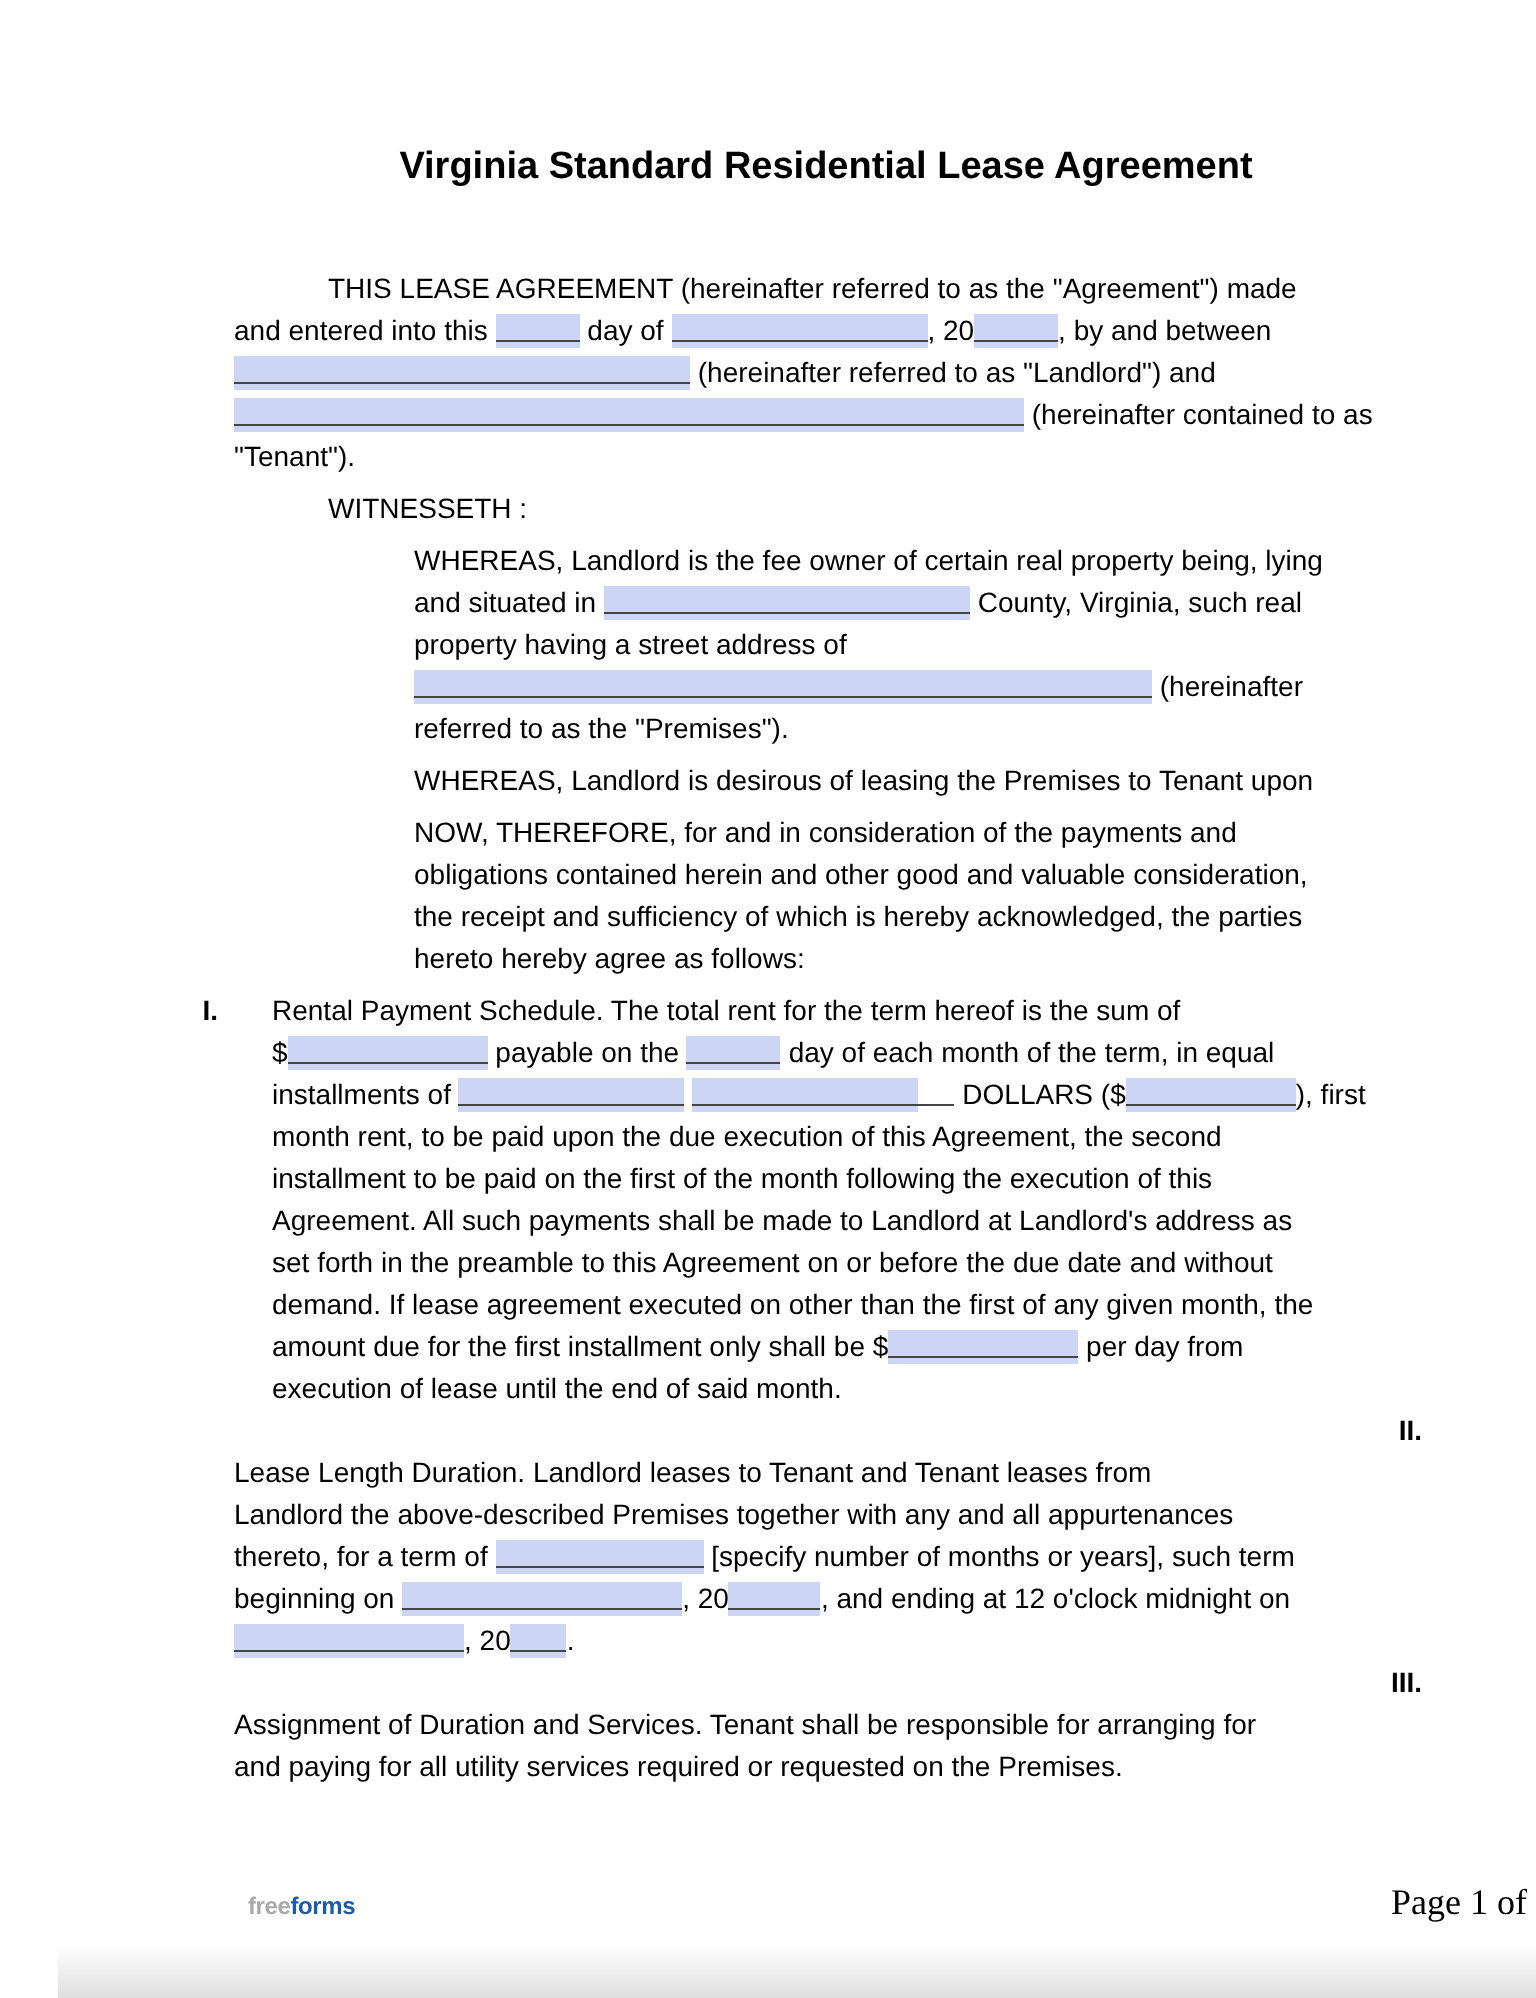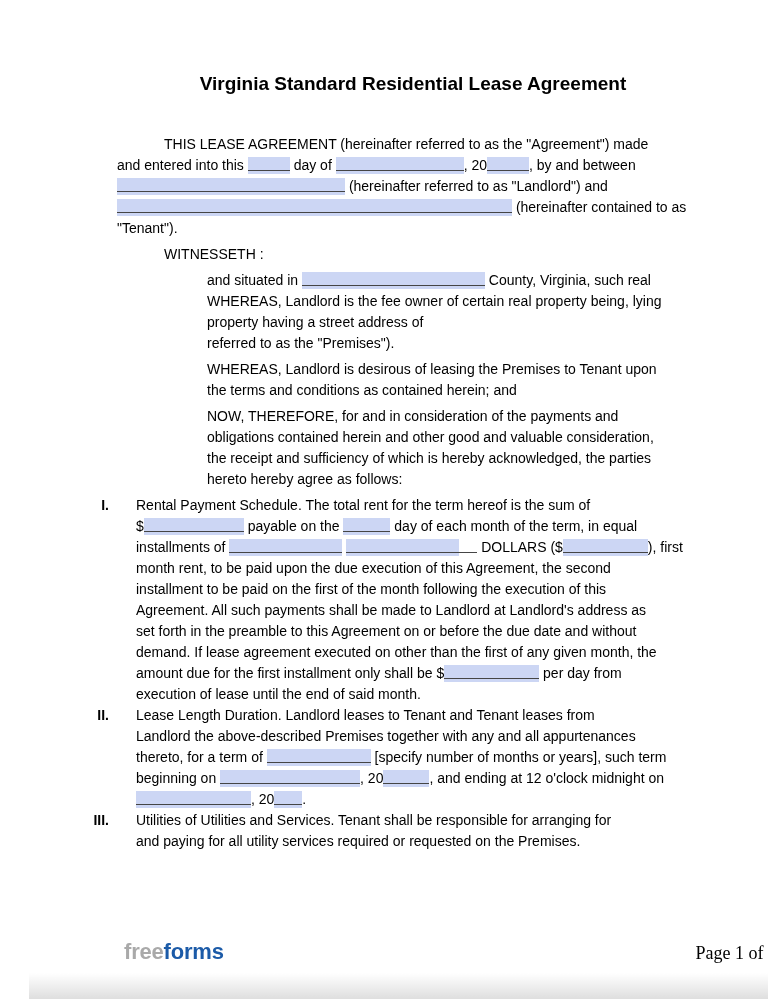--- a/index.html
+++ b/index.html
@@ -3,32 +3,32 @@
 <meta charset="utf-8">
 <style>
   html,body{margin:0;padding:0;background:#ffffff;}
   .page{width:768px;height:999px;position:relative;background:#fff;
         font-family:"Liberation Sans",sans-serif;font-size:14px;line-height:21px;
         color:#000;overflow:hidden;margin-left:29px;}
   .title{margin:0;padding-top:72px;text-align:center;font-size:19px;line-height:23px;font-weight:bold;}
   .content{margin:39px 86px 0 88px;}
   .block{margin-top:5px;}
   .block.list{display:flex;margin-left:-27px;}
-  .block.list + .block.list{margin-top:0;}
+  .block.list + .block.list{margin-top:0;flex-direction:column;}
   .block.deep{margin-left:90px;}
   .num{flex:0 0 19px;text-align:right;font-weight:bold;}
   .lbody{margin-left:27px;}
   .line{white-space:nowrap;}
   .fl-indent{padding-left:47px;}
   .bold{font-weight:normal;}
   .blank{display:inline-block;height:17px;background:var(--hl,#ccd6f4);position:relative;vertical-align:-4px;}
   .blank::after{content:"";position:absolute;left:0;right:0;bottom:3px;border-bottom:1.4px solid var(--ul,#454545);}
   .blank.plain{background:transparent;}
   .footer{position:absolute;left:95px;right:20px;top:941px;display:flex;justify-content:space-between;align-items:baseline;}
-  .brand{font-size:22px;font-weight:bold;letter-spacing:-0.2px;}
+  .brand{font-size:12px;font-weight:bold;letter-spacing:-0.2px;}
   .brand-free{color:var(--gray,#a9a9a9);}
   .brand-forms{color:var(--blue,#1c5ba8);}
   .pagenum{font-family:"Liberation Serif",serif;font-size:18px;color:#000;}
   .page-edge{position:absolute;left:0;right:0;bottom:0;height:26px;
              background:linear-gradient(to bottom, rgba(0,0,0,0) 0%, rgba(0,0,0,0.13) 100%);}
 </style>
 </head>
 <body>
 
 <div class="page">
@@ -38,28 +38,28 @@
         <div class="line fl-indent"><span class="run bold">THIS LEASE AGREEMENT</span><span class="run"> (hereinafter referred to as the "Agreement") made</span></div>
         <div class="line"><span class="run">and entered into this </span><span class="blank" style="width: 42px;"></span><span class="run"> day of </span><span class="blank" style="width: 128px;"></span><span class="run">, 20</span><span class="blank" style="width: 42px;"></span><span class="run">, by and between</span></div>
         <div class="line"><span class="blank" style="width: 228px;"></span><span class="run"> (hereinafter referred to as "Landlord") and</span></div>
         <div class="line"><span class="blank" style="width: 395px;"></span><span class="run"> (hereinafter contained to as</span></div>
         <div class="line"><span class="run">"Tenant").</span></div>
       </div>
       <div class="block para">
         <div class="line fl-indent"><span class="run bold">WITNESSETH :</span></div>
       </div>
       <div class="block para deep">
+        <div class="line"><span class="run bold">WHEREAS</span><span class="run">, Landlord is the fee owner of certain real property being, lying</span></div>
         <div class="line"><span class="run">and situated in </span><span class="blank" style="width: 183px;"></span><span class="run"> County, Virginia, such real</span></div>
-        <div class="line"><span class="run bold">WHEREAS</span><span class="run">, Landlord is the fee owner of certain real property being, lying</span></div>
         <div class="line"><span class="run">property having a street address of</span></div>
+        <div class="line"><span class="blank" style="width: 369px;"></span><span class="run"> (hereinafter</span></div>
         <div class="line"><span class="run">referred to as the "Premises").</span></div>
       </div>
       <div class="block para deep">
         <div class="line"><span class="run bold">WHEREAS</span><span class="run">, Landlord is desirous of leasing the Premises to Tenant upon</span></div>
-        <div class="line"><span class="run">the terms and conditions as contained herein; and</span></div>
       </div>
       <div class="block para deep">
         <div class="line"><span class="run bold">NOW, THEREFORE</span><span class="run">, for and in consideration of the payments and</span></div>
         <div class="line"><span class="run">obligations contained herein and other good and valuable consideration,</span></div>
         <div class="line"><span class="run">the receipt and sufficiency of which is hereby acknowledged, the parties</span></div>
         <div class="line"><span class="run">hereto hereby agree as follows:</span></div>
       </div>
       <div class="block list">
         <span class="num">I.</span>
         <div class="lbody">
@@ -81,21 +81,21 @@
           <div class="line"><span class="run bold">Lease Length Duration</span><span class="run">. Landlord leases to Tenant and Tenant leases from</span></div>
           <div class="line"><span class="run">Landlord the above-described Premises together with any and all appurtenances</span></div>
           <div class="line"><span class="run">thereto, for a term of </span><span class="blank" style="width: 104px;"></span><span class="run"> [specify number of months or years], such term</span></div>
           <div class="line"><span class="run">beginning on </span><span class="blank" style="width: 140px;"></span><span class="run">, 20</span><span class="blank" style="width: 46px;"></span><span class="run">, and ending at 12 o'clock midnight on</span></div>
           <div class="line"><span class="blank" style="width: 115px;"></span><span class="run">, 20</span><span class="blank" style="width: 28px;"></span><span class="run">.</span></div>
         </div>
       </div>
       <div class="block list">
         <span class="num">III.</span>
         <div class="lbody">
-          <div class="line"><span class="run bold">Utilities of Utilities and Services</span><span class="run">. Tenant shall be responsible for arranging for</span></div>
+          <div class="line"><span class="run bold">Assignment of Duration and Services</span><span class="run">. Tenant shall be responsible for arranging for</span></div>
           <div class="line"><span class="run">and paying for all utility services required or requested on the Premises.</span></div>
         </div>
       </div>
     </div>
   <div class="footer">
     <div class="brand"><span class="brand-free">free</span><span class="brand-forms">forms</span></div>
     <div class="pagenum">Page 1 of 9</div>
   </div>
   <div class="page-edge"></div>
 </div>

